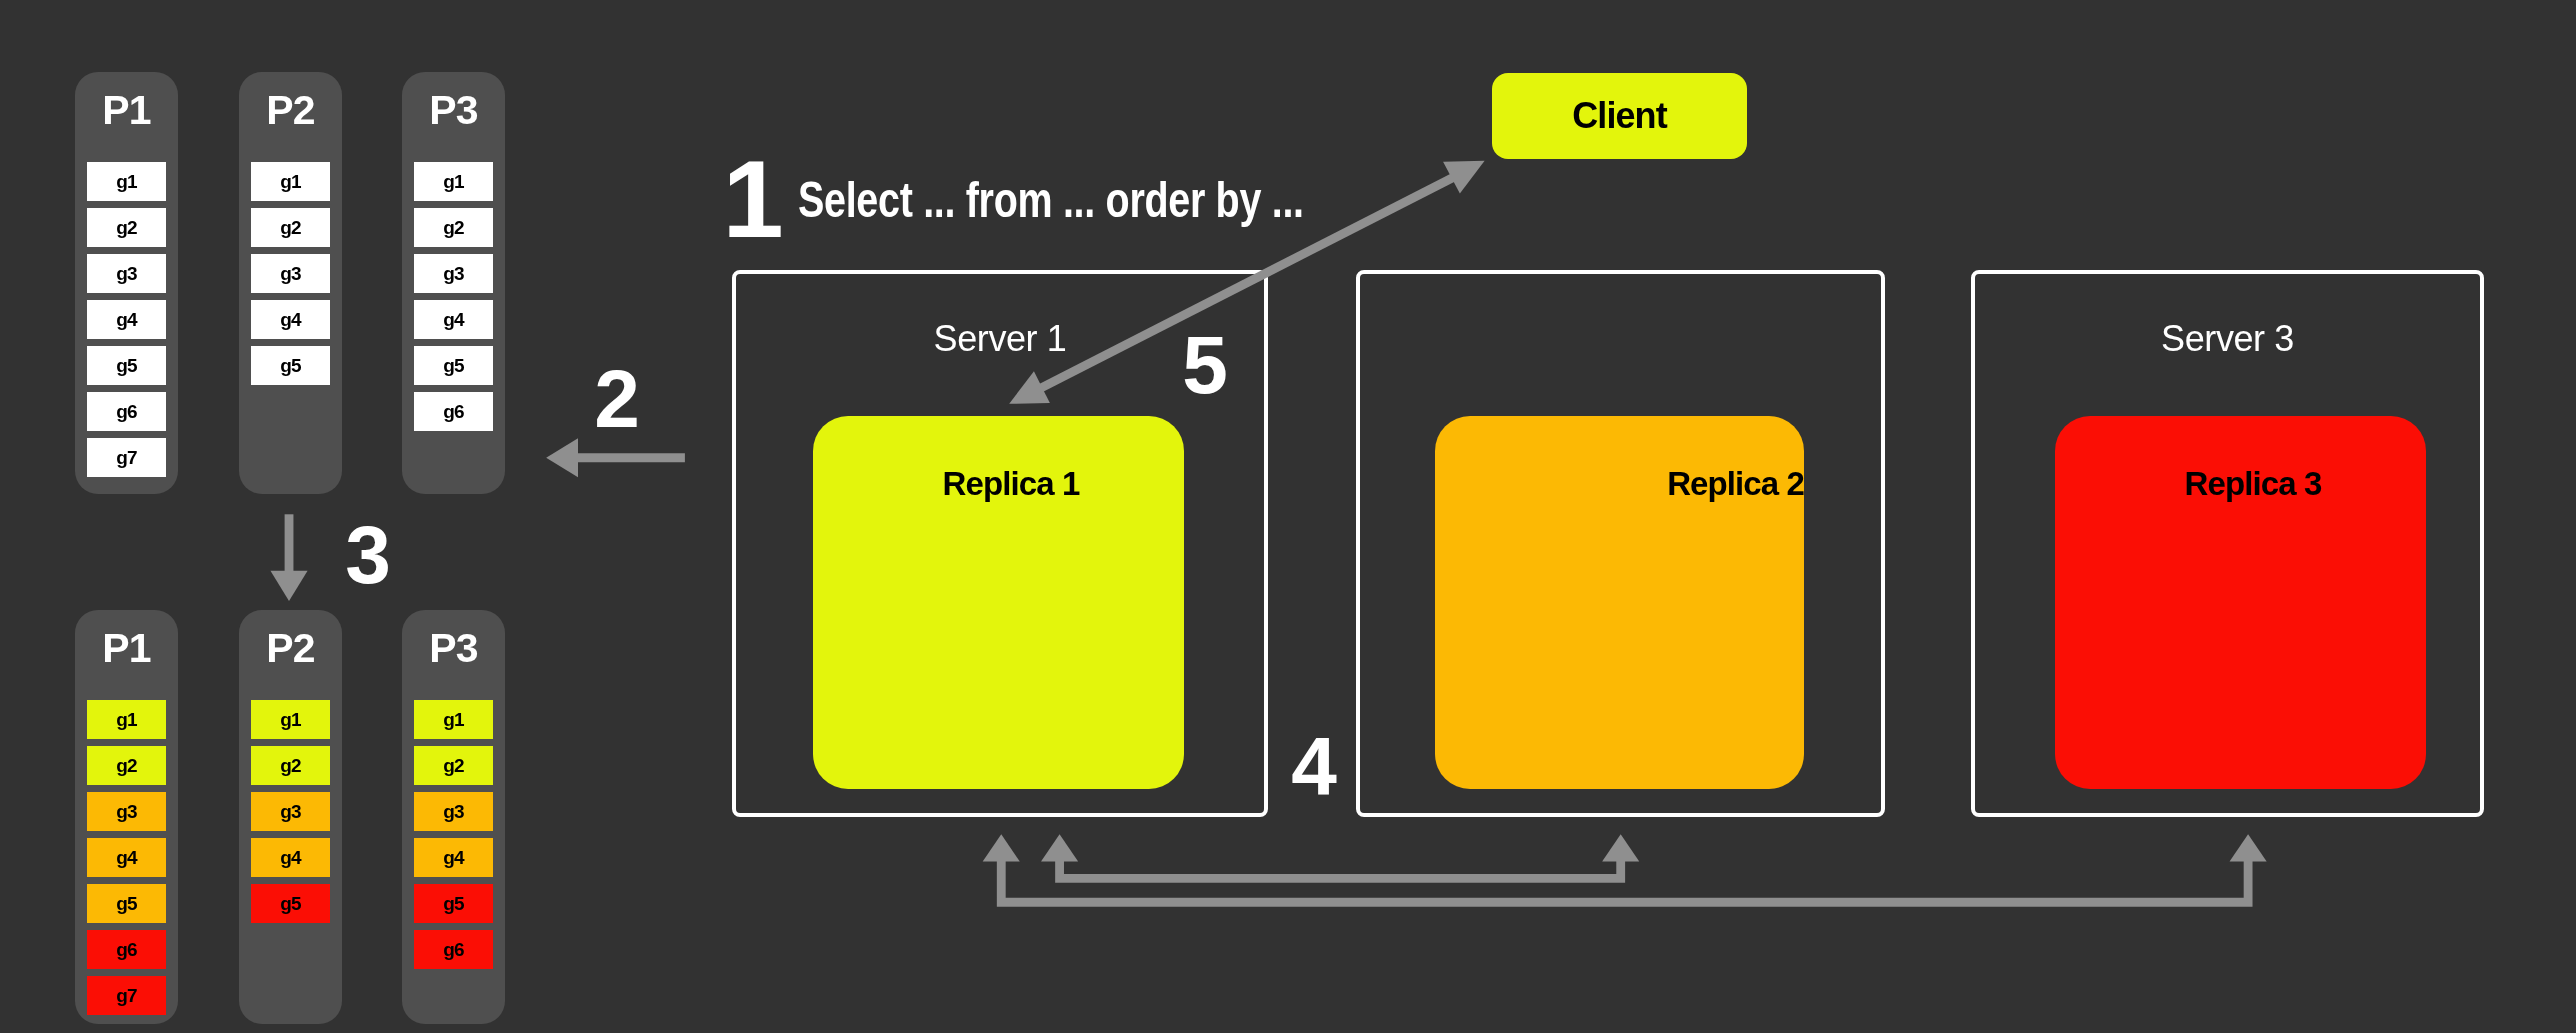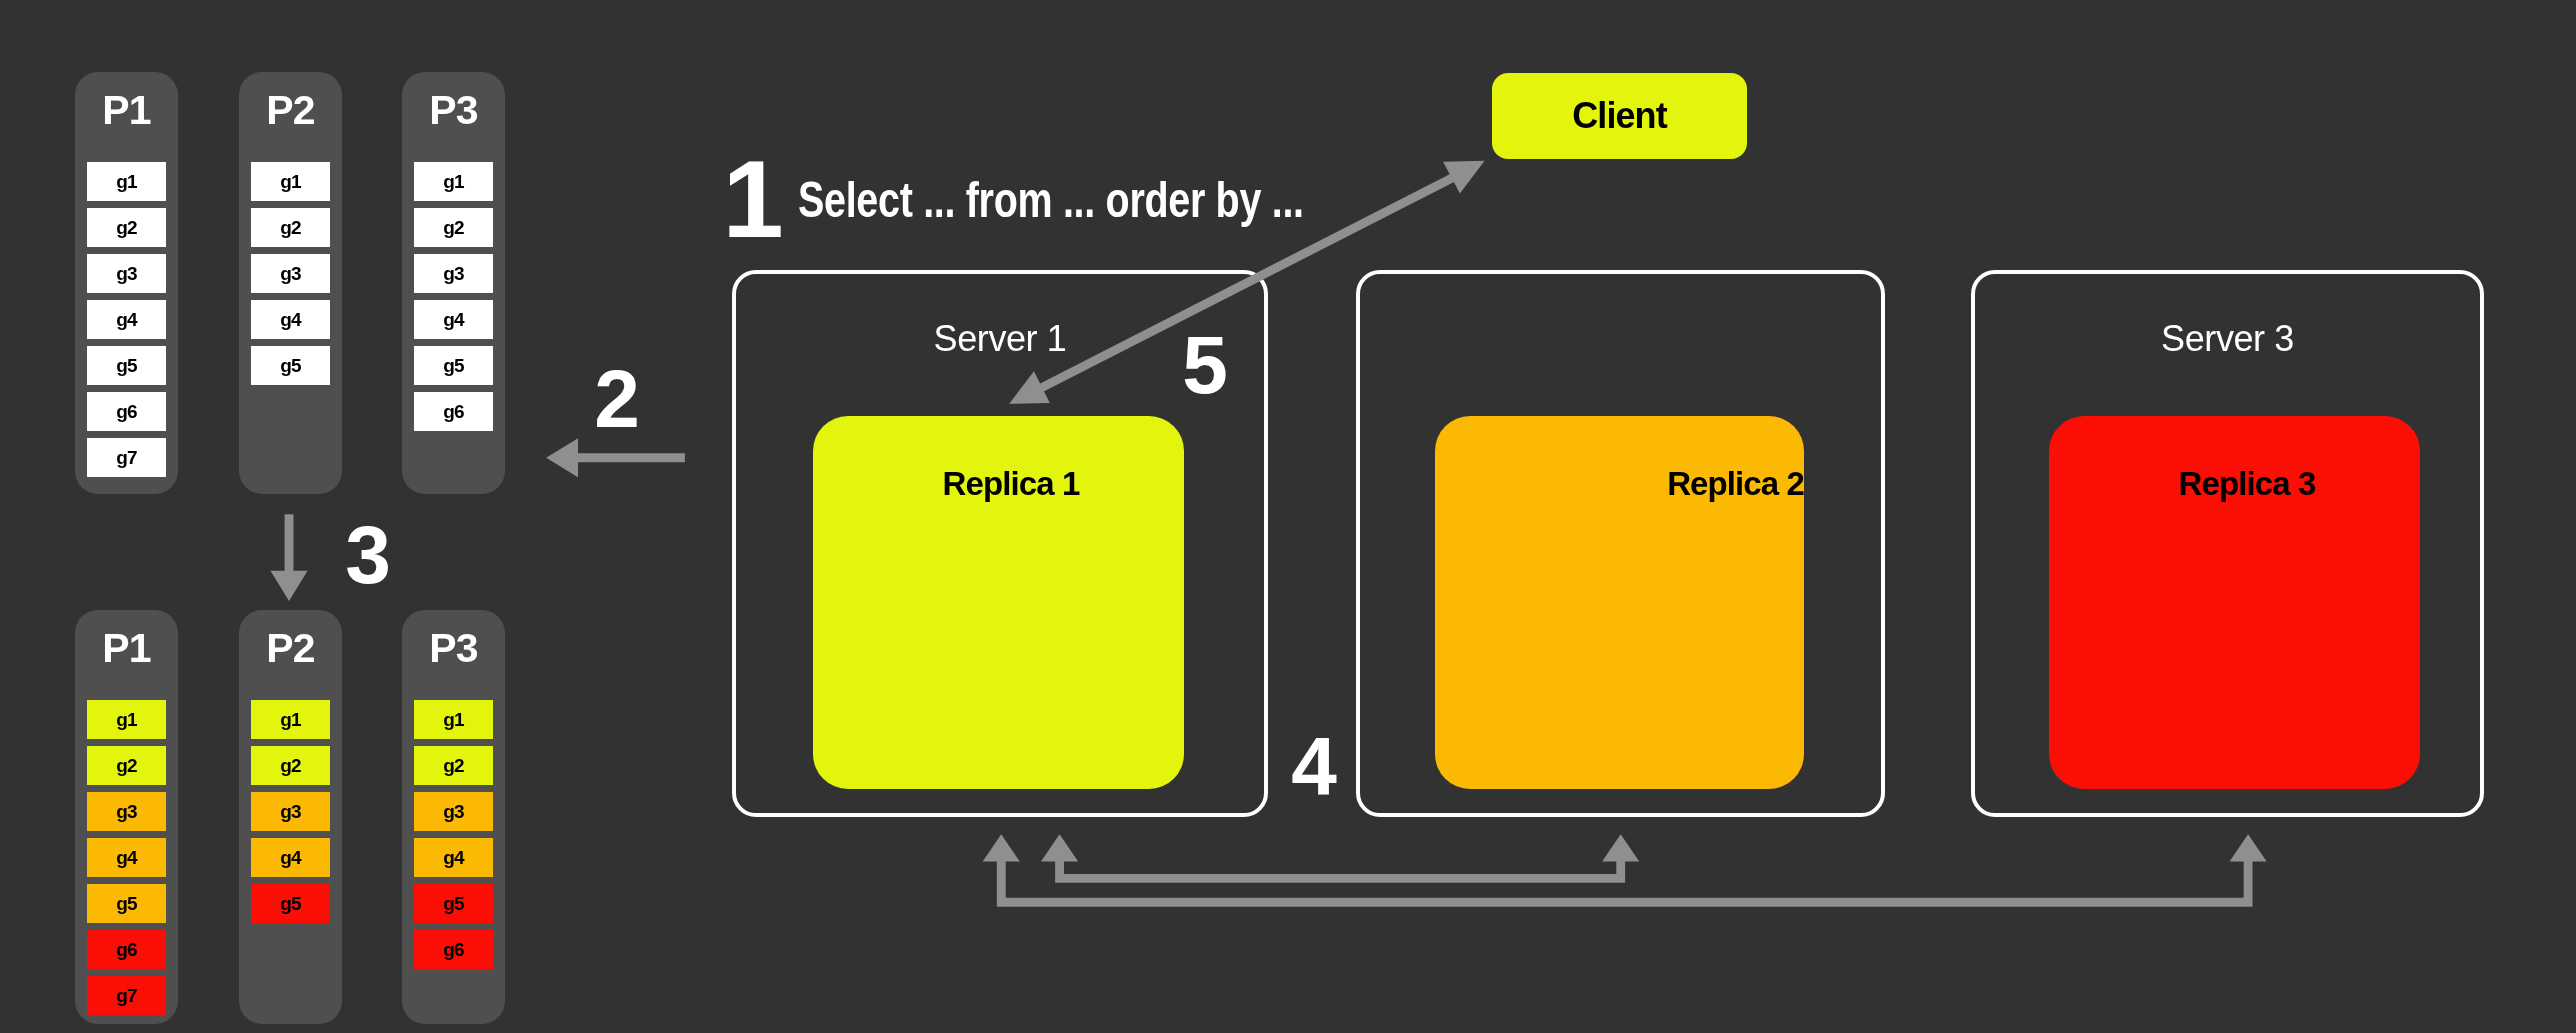--- a/index.html
+++ b/index.html
@@ -50,21 +50,21 @@
   [data-color="yellow"] { background: var(--yellow, #e3f50c); }
   [data-color="orange"] { background: var(--orange, #fcb904); }
   [data-color="red"]    { background: var(--red, #fb0e05); }
 
   
   .server {
     position: absolute;
     top: 270px;
     height: 547px;
     border: 4.4px solid #fff;
-    border-radius: 24px;
+    border-radius: 8px;
     box-sizing: border-box;
   }
   .server-label {
     position: absolute;
     top: 44px;
     left: 0;
     width: 100%;
     text-align: center;
     color: #fff;
     font-size: 36px;
@@ -213,21 +213,21 @@
   </div>
 
   <div class="server" style="left:1356px; width:529px;">
     <div class="replica" style="left:75px; width:369px;text-align:right;" data-color="orange">
       <span>Replica 2</span>
     </div>
   </div>
 
   <div class="server" style="left:1971px; width:513px;">
     <div class="server-label">Server 3</div>
-    <div class="replica" style="left:74px; width:371px;text-align:center;" data-color="red">
+    <div class="replica" style="left:80px; width:371px;text-align:center;" data-color="red">
       <span>Replica 3</span>
     </div>
   </div>
 
   <div class="client">Client</div>
 
   <div class="stepnum big" style="left:700px; top:143px;">1</div>
   <div class="query-text">Select ... from ... order by ...</div>
   <div class="stepnum" style="left:564px; top:357px;">2</div>
   <div class="stepnum" style="left:315px; top:513px;">3</div>

